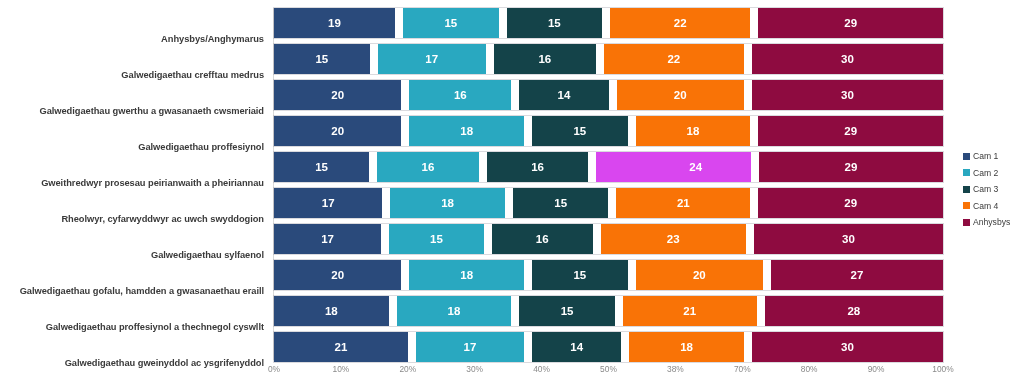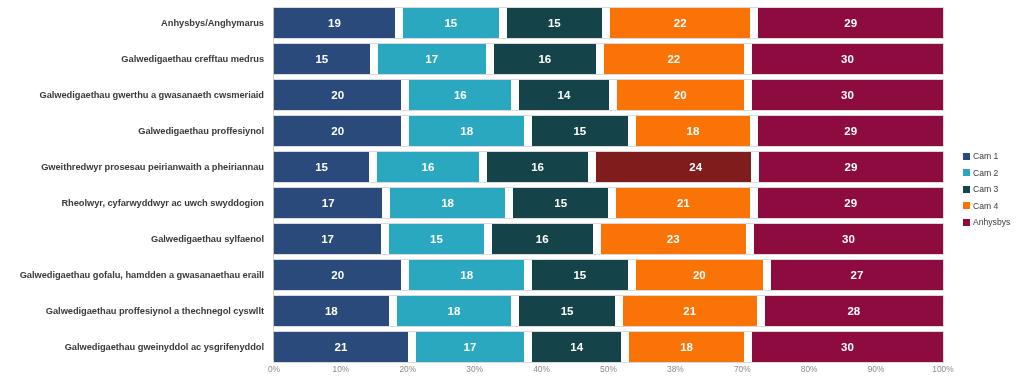--- a/index.html
+++ b/index.html
@@ -19,21 +19,21 @@
     position: absolute;
     left: 0; top: 0;
     width: 1024px;
     height: 387px;
   }
 
   
   .cat-labels {
     position: absolute;
     left: 0;
-    top: 8px;
+    top: 24px;
     width: 264px;
   }
   .cat-label {
     height: 30px;
     margin-bottom: 6px;
     display: flex;
     align-items: center;
     justify-content: flex-end;
     text-align: right;
     font-size: 9.3px;
@@ -214,21 +214,21 @@
       <div class="bar-row">
         <div class="seg" style="width: 15%; background: rgb(42, 74, 123);">
           <span>15</span>
         </div>
         <div class="seg" style="width: 16%; background: rgb(41, 168, 192);">
           <span>16</span>
         </div>
         <div class="seg" style="width: 16%; background: rgb(20, 67, 73);">
           <span>16</span>
         </div>
-        <div class="seg" style="width: 24%; background: #7f1d1d; padding-left: 44px;">
+        <div class="seg" style="width: 24%; background: #d946ef; padding-left: 44px;">
           <span>24</span>
         </div>
         <div class="seg" style="width: 29%; background: rgb(142, 11, 64);">
           <span>29</span>
         </div>
       </div>
       <div class="bar-row">
         <div class="seg" style="width: 17%; background: rgb(42, 74, 123);">
           <span>17</span>
         </div>

